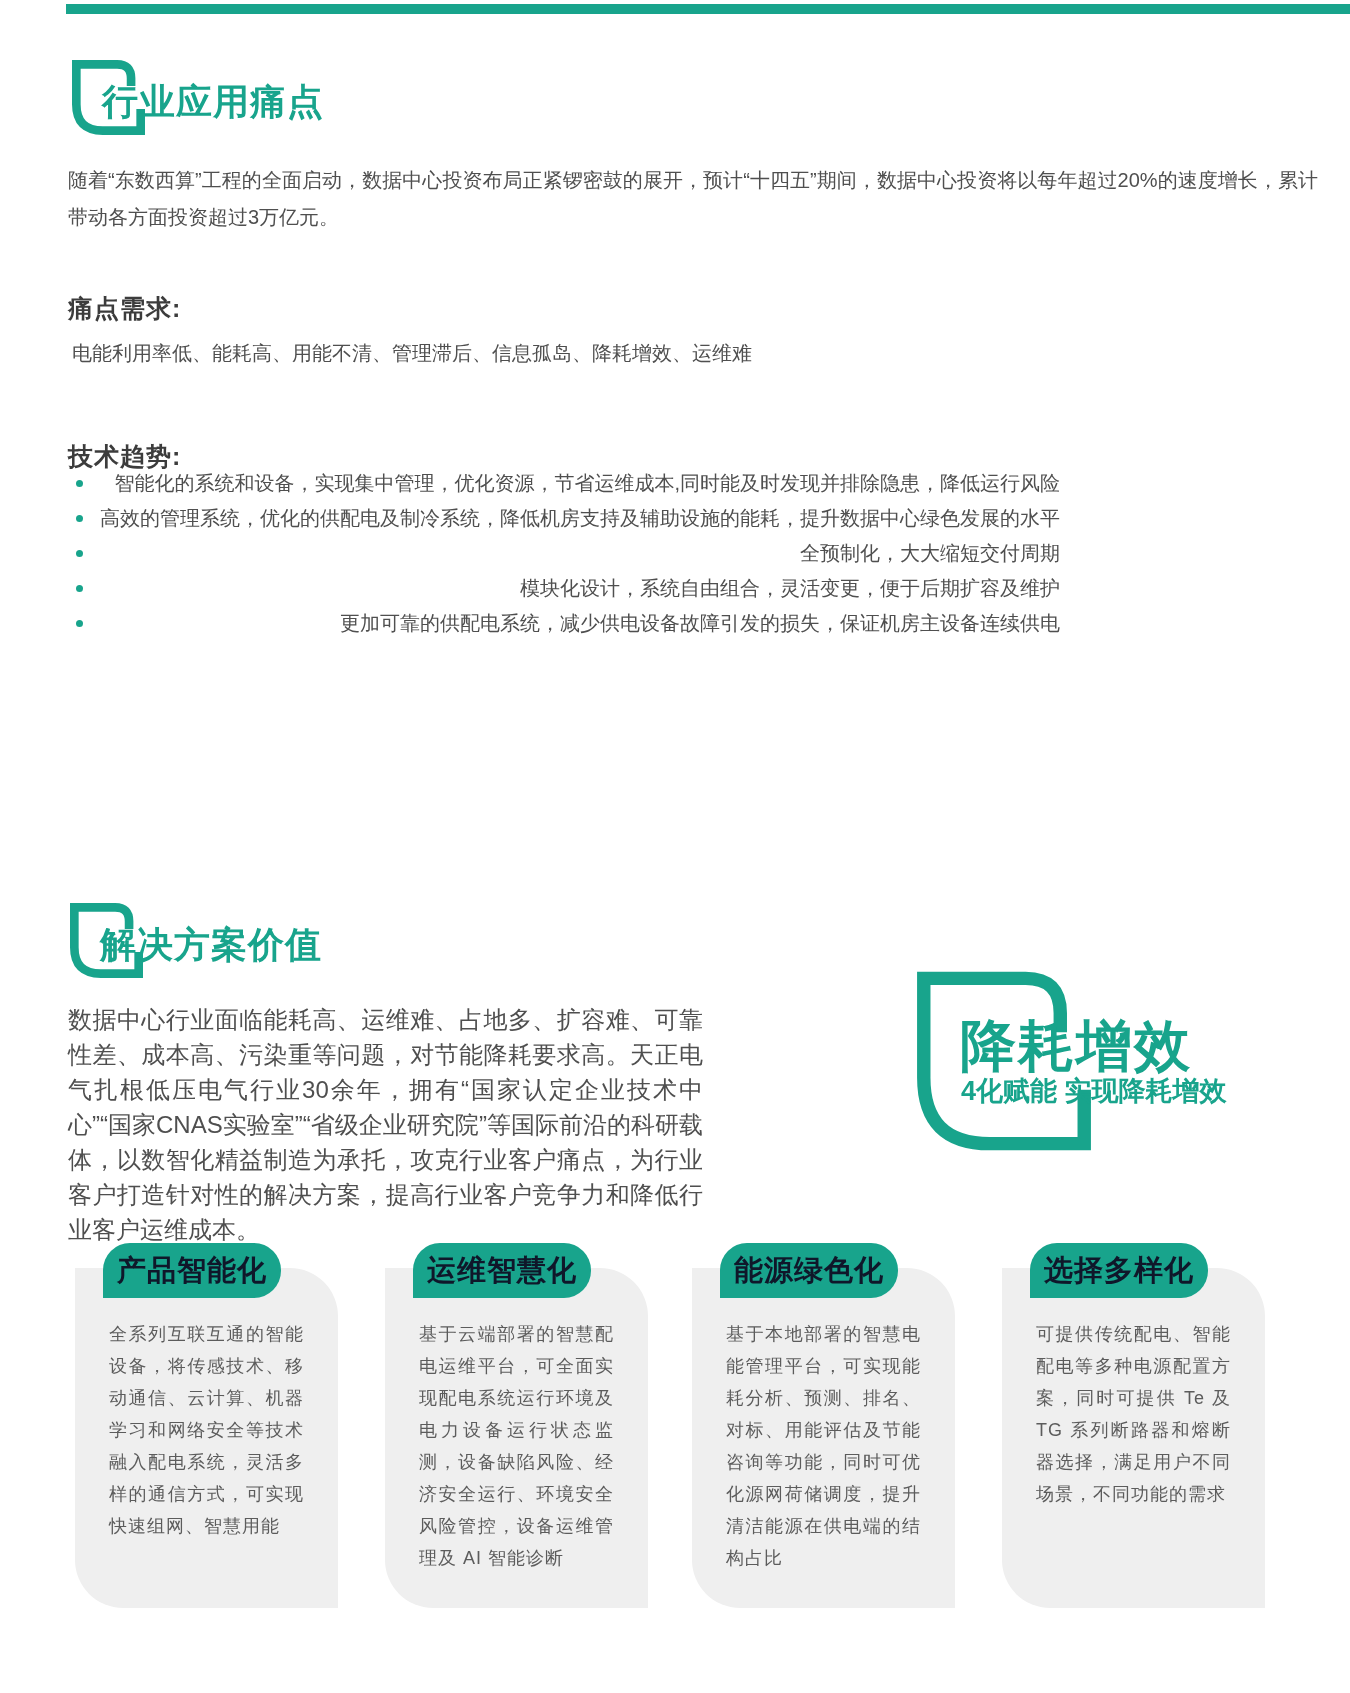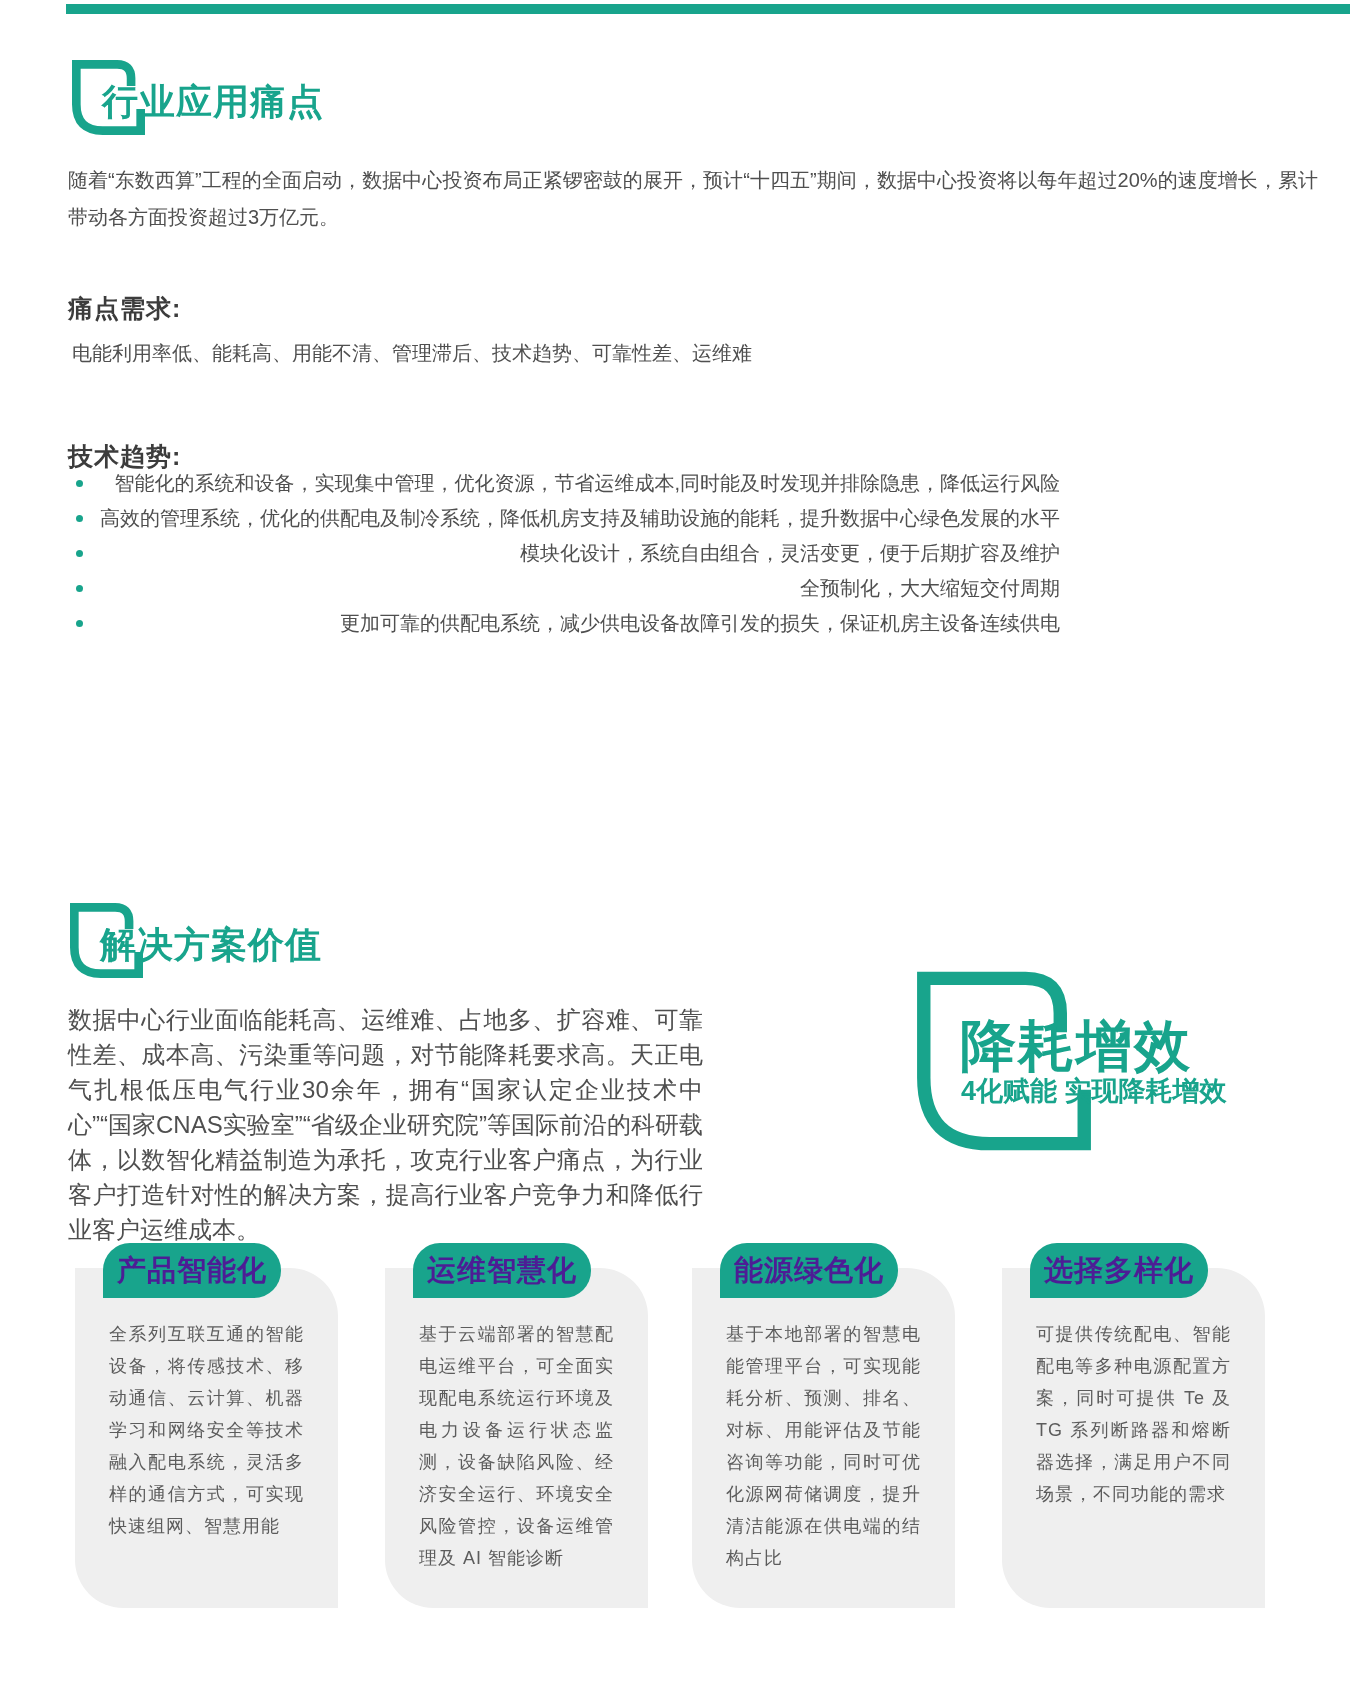--- a/index.html
+++ b/index.html
@@ -22,46 +22,46 @@
   .trend-list li .dot { position:absolute; left:4px; top:14px; width:7px; height:7px; border-radius:50%; background:var(--accent); }
 
   .p2 { left:68px; top:1002px; width:635px; font-size:24px; line-height:35px; text-align:justify; }
 
   .highlight { position:absolute; left:913px; top:965px; width:182px; height:192px; }
   .bracket-lg { position:absolute; left:0; top:0; width:182px; height:192px; }
   .hl-title { position:absolute; left:47px; top:44px; font-size:56px; font-weight:bold; color:var(--accent); letter-spacing:2px; white-space:nowrap; }
   .hl-sub { position:absolute; left:48px; top:108px; font-size:27px; font-weight:bold; color:var(--accent); white-space:nowrap; }
 
   .card { position:absolute; top:1268px; width:263px; height:340px; background:var(--card-bg); border-radius:0 48px 0 48px; }
-  .card-head { position:absolute; left:28px; top:-25px; width:178px; height:55px; background:var(--accent); border-radius:27px 27px 27px 0; color:#4c1d95; font-size:29px; font-weight:bold; text-align:center; line-height:55px; letter-spacing:1px; }
+  .card-head { position:absolute; left:28px; top:-25px; width:178px; height:55px; background:var(--accent); border-radius:27px 27px 27px 0; color:#0f172a; font-size:29px; font-weight:bold; text-align:center; line-height:55px; letter-spacing:1px; }
   .card-body { position:absolute; left:34px; top:50px; width:195px; font-size:18px; line-height:32px; letter-spacing:1px; color:#5C5C5C; text-align:justify; }
 </style>
 </head>
 <body>
 
 <div class="page">
 
   <div class="top-bar"></div>
 
   <svg class="bracket-sm" style="left:72px; top:60px;" viewBox="0 0 76 78">
     <path d="M 61.5 27 V 19 Q 61.5 4.5 47 4.5 H 4.5 V 46 Q 4.5 73.5 32 73.5 H 71.5 V 51" fill="none" stroke="#18A48C" stroke-width="9"></path>
   </svg>
   <div class="section-title" style="left:102px; top:78px;">行业应用痛点</div>
 
   <div class="para p1">随着“东数西算”工程的全面启动，数据中心投资布局正紧锣密鼓的展开，预计“十四五”期间，数据中心投资将以每年超过20%的速度增长，累计带动各方面投资超过3万亿元。</div>
 
   <div class="sub-head" style="top:292px;">痛点需求:</div>
-  <div class="para pain-text">电能利用率低、能耗高、用能不清、管理滞后、技术趋势、可靠性差、运维难</div>
+  <div class="para pain-text">电能利用率低、能耗高、用能不清、管理滞后、信息孤岛、降耗增效、运维难</div>
 
   <div class="sub-head" style="top:412px;margin-top:28px;">技术趋势:</div>
   <ul class="trend-list">
     <li><span class="dot"></span><span>智能化的系统和设备，实现集中管理，优化资源，节省运维成本,同时能及时发现并排除隐患，降低运行风险</span></li>
     <li><span class="dot"></span><span>高效的管理系统，优化的供配电及制冷系统，降低机房支持及辅助设施的能耗，提升数据中心绿色发展的水平</span></li>
+    <li><span class="dot"></span><span>全预制化，大大缩短交付周期</span></li>
     <li><span class="dot"></span><span>模块化设计，系统自由组合，灵活变更，便于后期扩容及维护</span></li>
-    <li><span class="dot"></span><span>全预制化，大大缩短交付周期</span></li>
     <li><span class="dot"></span><span>更加可靠的供配电系统，减少供电设备故障引发的损失，保证机房主设备连续供电</span></li>
   </ul>
 
   <svg class="bracket-sm" style="left:70px; top:903px;" viewBox="0 0 76 78">
     <path d="M 61.5 27 V 19 Q 61.5 4.5 47 4.5 H 4.5 V 46 Q 4.5 73.5 32 73.5 H 71.5 V 51" fill="none" stroke="#18A48C" stroke-width="9"></path>
   </svg>
   <div class="section-title" style="left:100px; top:921px;">解决方案价值</div>
 
   <div class="para p2">数据中心行业面临能耗高、运维难、占地多、扩容难、可靠性差、成本高、污染重等问题，对节能降耗要求高。天正电气扎根低压电气行业30余年，拥有“国家认定企业技术中心”“国家CNAS实验室”“省级企业研究院”等国际前沿的科研载体，以数智化精益制造为承托，攻克行业客户痛点，为行业客户打造针对性的解决方案，提高行业客户竞争力和降低行业客户运维成本。</div>
 

